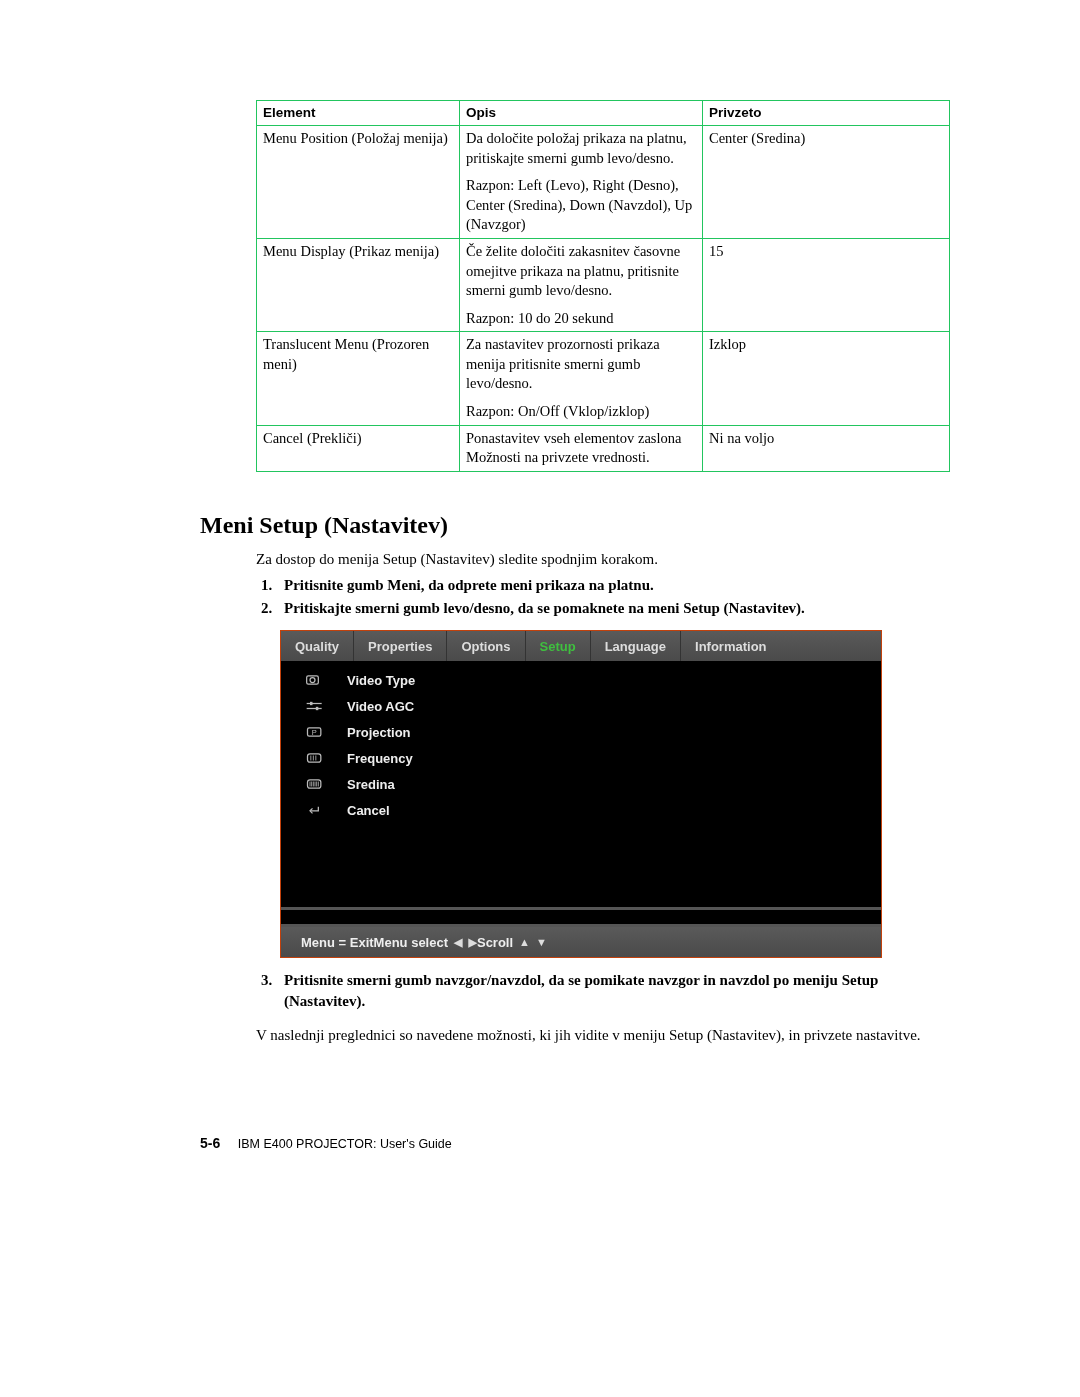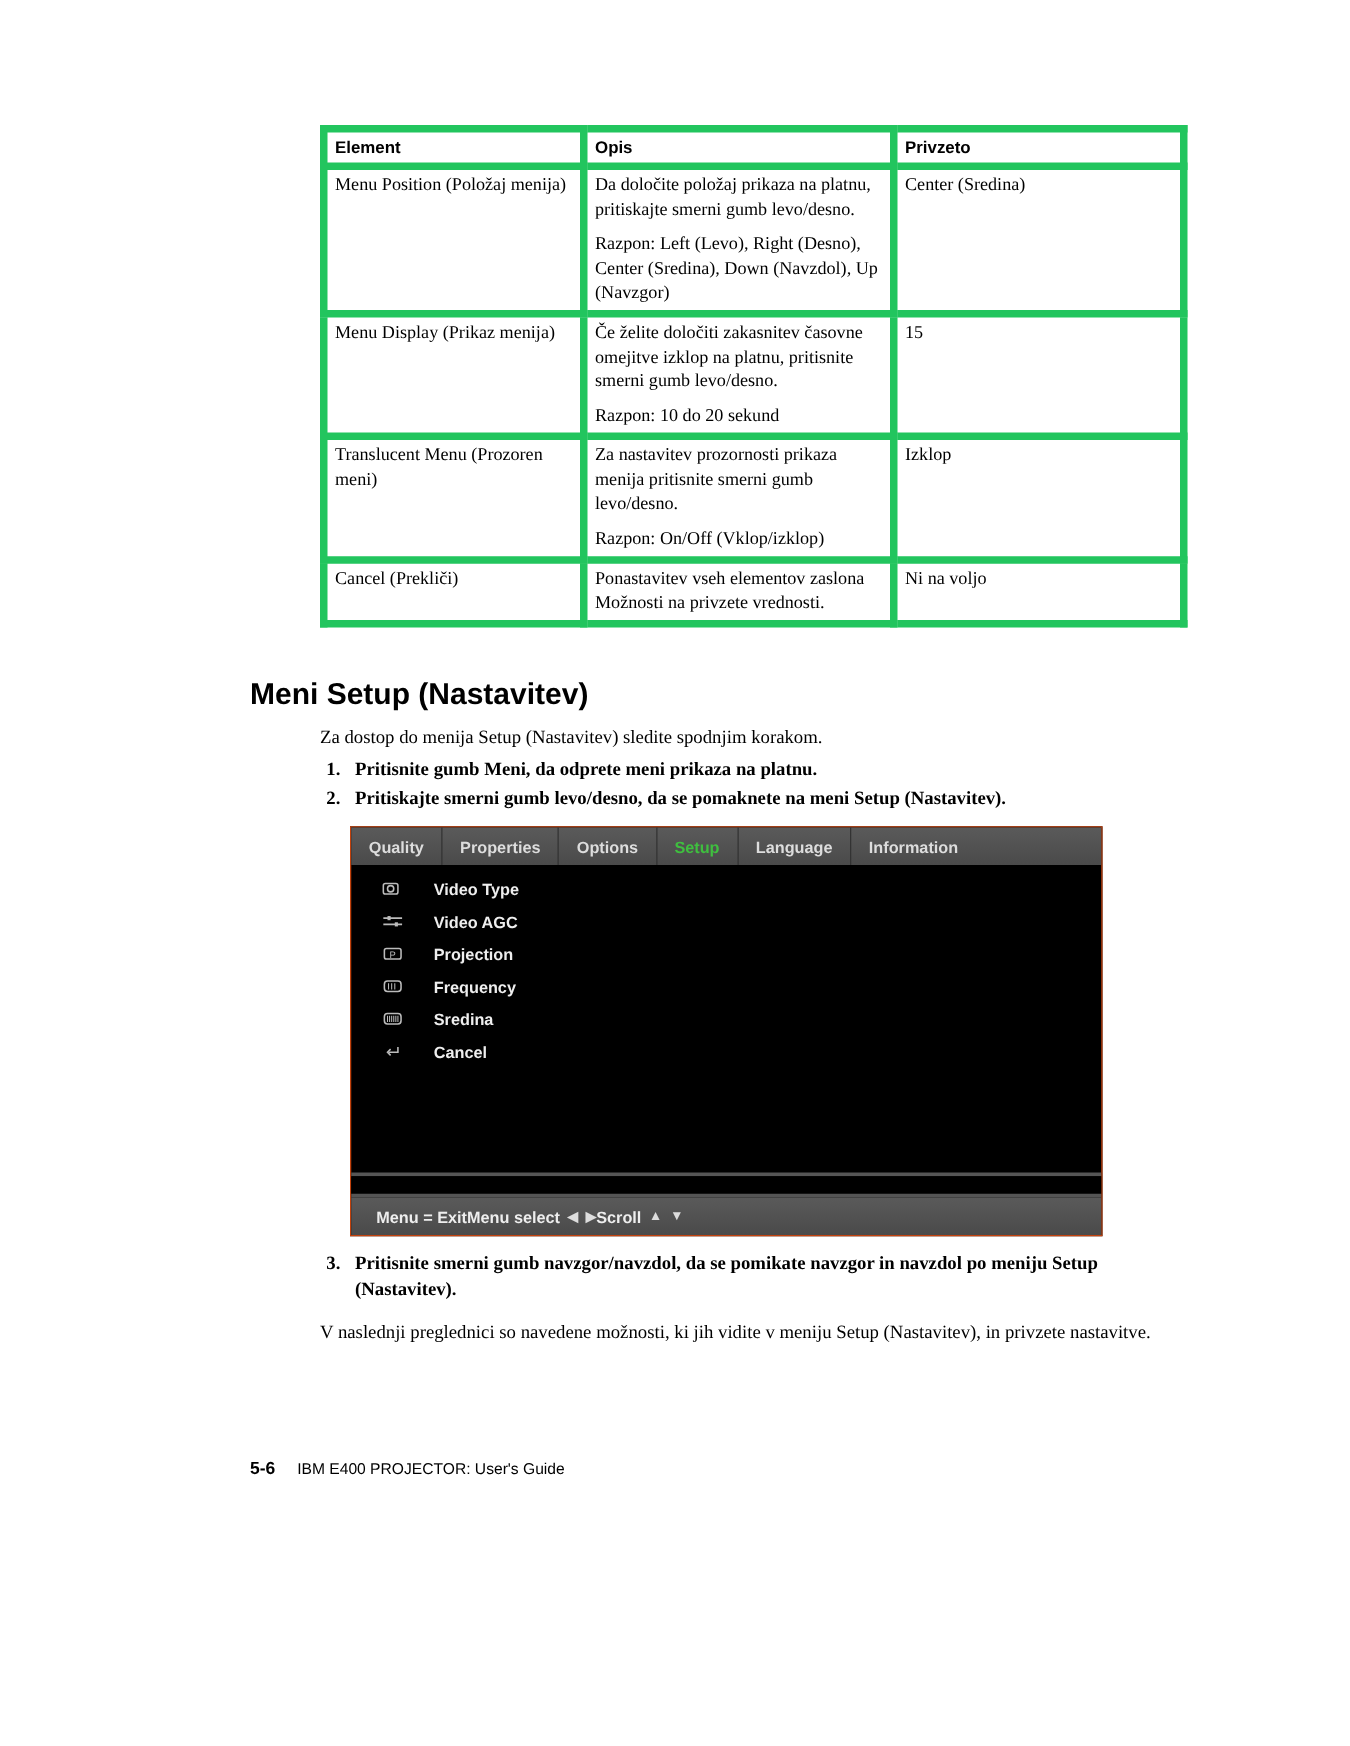--- a/index.html
+++ b/index.html
@@ -16,36 +16,36 @@
     box-sizing: border-box;
     width: 1080px;
   }
   table.ref {
     border-collapse: collapse;
     width: 100%;
     margin-left: 56px;
     width: calc(100% - 56px);
   }
   table.ref th, table.ref td {
-    border: 6px solid #22c55e;
+    border: 1px solid #22c55e;
     padding: 3px 6px;
     vertical-align: top;
     text-align: left;
     font-size: 14.5px;
     line-height: 1.35;
   }
   table.ref th {
     font-weight: bold;
     font-family: Arial, Helvetica, sans-serif;
     font-size: 13.5px;
   }
   table.ref td p { margin: 0 0 8px 0; }
   table.ref td p:last-child { margin-bottom: 0; }
   h2.section {
-    font-family: Liberation Sans, sans-serif;
+    font-family: Liberation Serif, serif;
     font-weight: bold;
     font-size: 24px;
     margin: 40px 0 10px 0;
   }
   .body-text {
     margin: 0 0 6px 56px;
     line-height: 1.35;
   }
   ol.steps {
     margin: 0 0 0 56px;
@@ -135,21 +135,21 @@
         <td>Menu Position (Položaj menija)</td>
         <td>
           <p>Da določite položaj prikaza na platnu, pritiskajte smerni gumb levo/desno.</p>
           <p>Razpon: Left (Levo), Right (Desno), Center (Sredina), Down (Navzdol), Up (Navzgor)</p>
         </td>
         <td>Center (Sredina)</td>
       </tr>
       <tr>
         <td>Menu Display (Prikaz menija)</td>
         <td>
-          <p>Če želite določiti zakasnitev časovne omejitve izklop na platnu, pritisnite smerni gumb levo/desno.</p>
+          <p>Če želite določiti zakasnitev časovne omejitve prikaza na platnu, pritisnite smerni gumb levo/desno.</p>
           <p>Razpon: 10 do 20 sekund</p>
         </td>
         <td>15</td>
       </tr>
       <tr>
         <td>Translucent Menu (Prozoren meni)</td>
         <td>
           <p>Za nastavitev prozornosti prikaza menija pritisnite smerni gumb levo/desno.</p>
           <p>Razpon: On/Off (Vklop/izklop)</p>
         </td>

